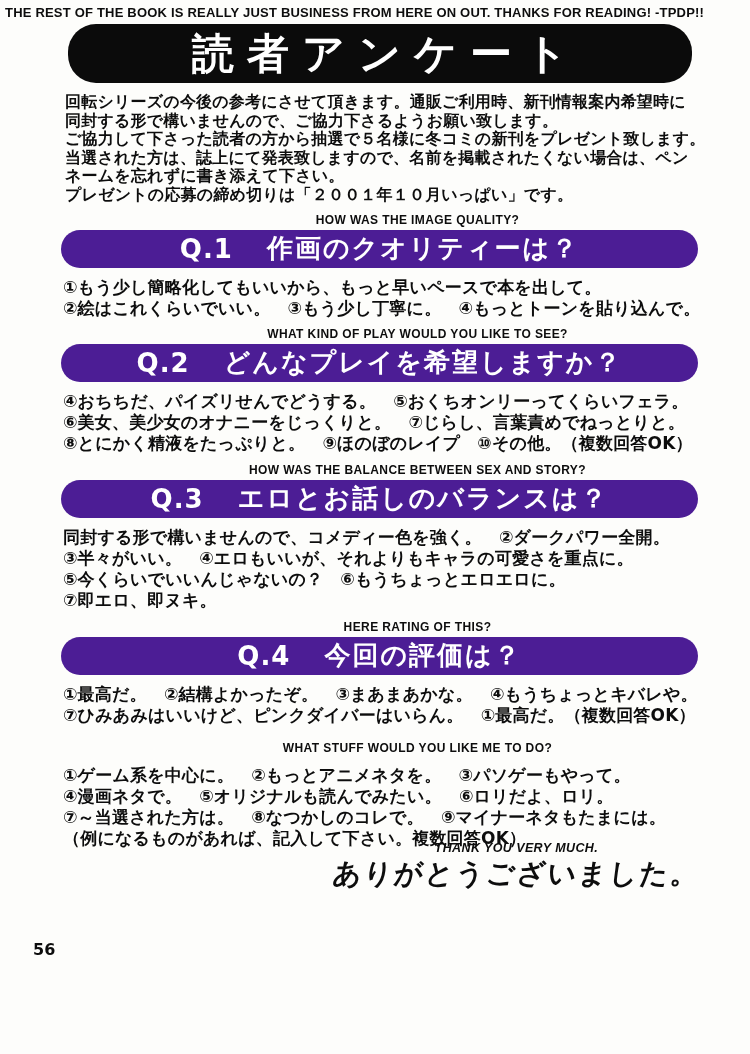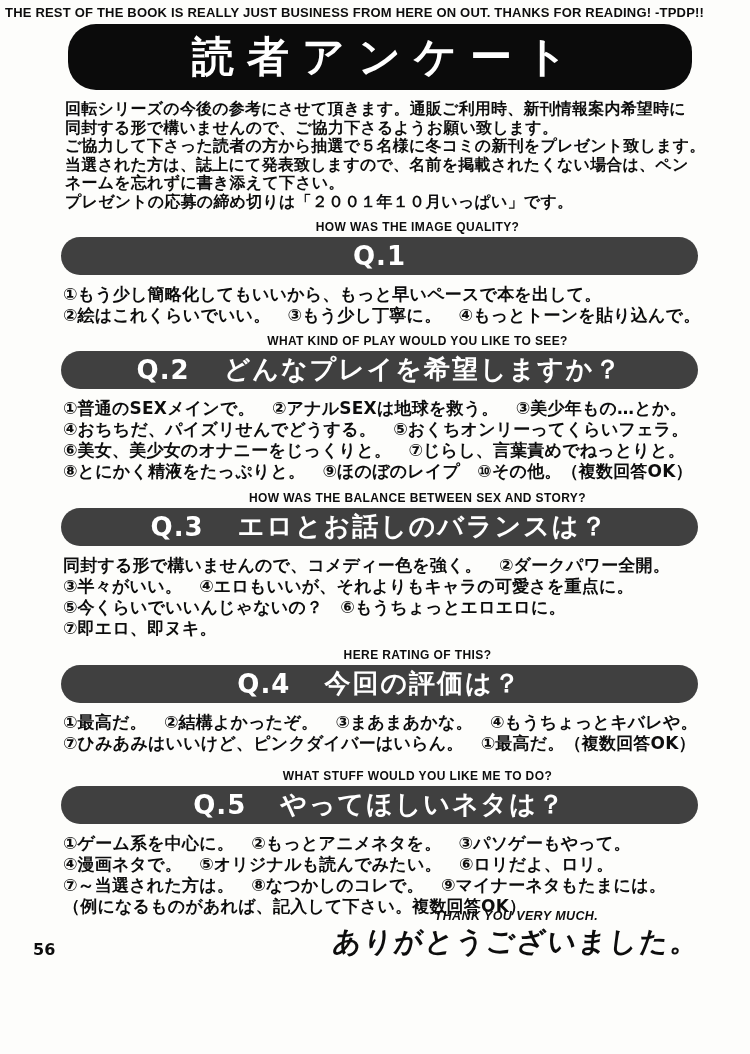--- a/index.html
+++ b/index.html
@@ -18,21 +18,21 @@
   .top-note {
     padding: 5px 0 0 5px;
     font-family: "Liberation Sans", "DejaVu Sans", sans-serif;
     font-size: 13px;
     line-height: 16px;
     font-weight: 700;
     letter-spacing: 0.2px;
   }
   .main-banner {
     width: 624px;
-    height: 66px;
+    height: 59px;
     margin: 3px 0 0 68px;
     background: #0b0b0b;
     border-radius: 28px;
     display: flex;
     align-items: center;
     justify-content: center;
   }
   .main-banner .title-text {
     color: #ffffff;
     font-size: 42px;
@@ -65,21 +65,21 @@
     font-size: 12px;
     line-height: 15px;
     font-weight: 700;
     letter-spacing: 0.4px;
     transform: translateX(38px);
     white-space: nowrap;
   }
   .q-banner {
     margin-top: 2px;
     height: 38px;
-    background: #404040;
+    background: #4c1d95;
     border-radius: 19px;
     color: #ffffff;
     display: flex;
     align-items: center;
     justify-content: center;
     gap: 34px;
   }
   .q-num {
     font-size: 26px;
     font-weight: 700;
@@ -146,35 +146,35 @@
 同封する形で構いませんので、ご協力下さるようお願い致します。
 ご協力して下さった読者の方から抽選で５名様に冬コミの新刊をプレゼント致します。
 当選された方は、誌上にて発表致しますので、名前を掲載されたくない場合は、ペン
 ネームを忘れずに書き添えて下さい。
 プレゼントの応募の締め切りは「２００１年１０月いっぱい」です。</div>
 
   <section class="question q1">
     <div class="q-en">HOW WAS THE IMAGE QUALITY?</div>
     <div class="q-banner">
       <span class="q-num">Q.1</span>
+      <span class="q-title">作画のクオリティーは？</span>
     </div>
     <div class="q-opts">
       <div class="opt-line">①もう少し簡略化してもいいから、もっと早いペースで本を出して。</div>
       <div class="opt-line">②絵はこれくらいでいい。　③もう少し丁寧に。　④もっとトーンを貼り込んで。</div>
     </div>
   </section>
 
   <section class="question q2">
     <div class="q-en">WHAT KIND OF PLAY WOULD YOU LIKE TO SEE?</div>
     <div class="q-banner">
       <span class="q-num">Q.2</span>
       <span class="q-title">どんなプレイを希望しますか？</span>
     </div>
     <div class="q-opts">
-      <div class="opt-line">①普通のSEXメインで。　②アナルSEXは地球を救う。　③美少年もの…とか。</div>
       <div class="opt-line">④おちちだ、パイズリせんでどうする。　⑤おくちオンリーってくらいフェラ。</div>
       <div class="opt-line">⑥美女、美少女のオナニーをじっくりと。　⑦じらし、言葉責めでねっとりと。</div>
       <div class="opt-line">⑧とにかく精液をたっぷりと。　⑨ほのぼのレイプ　⑩その他。（複数回答OK）</div>
     </div>
   </section>
 
   <section class="question q3">
     <div class="q-en">HOW WAS THE BALANCE BETWEEN SEX AND STORY?</div>
     <div class="q-banner">
       <span class="q-num">Q.3</span>
@@ -195,24 +195,20 @@
       <span class="q-title">今回の評価は？</span>
     </div>
     <div class="q-opts">
       <div class="opt-line">①最高だ。　②結構よかったぞ。　③まあまあかな。　④もうちょっとキバレや。</div>
       <div class="opt-line">⑦ひみあみはいいけど、ピンクダイバーはいらん。　①最高だ。（複数回答OK）</div>
     </div>
   </section>
 
   <section class="question q5">
     <div class="q-en">WHAT STUFF WOULD YOU LIKE ME TO DO?</div>
-    <div class="q-banner">
-      <span class="q-num">Q.5</span>
-      <span class="q-title">やってほしいネタは？</span>
-    </div>
     <div class="q-opts">
       <div class="opt-line">①ゲーム系を中心に。　②もっとアニメネタを。　③パソゲーもやって。</div>
       <div class="opt-line">④漫画ネタで。　⑤オリジナルも読んでみたい。　⑥ロリだよ、ロリ。</div>
       <div class="opt-line">⑦～当選された方は。　⑧なつかしのコレで。　⑨マイナーネタもたまには。</div>
       <div class="opt-line">（例になるものがあれば、記入して下さい。複数回答OK）</div>
     </div>
   </section>
 
   <div class="footer-thanks">
     <div class="thanks-en">THANK YOU VERY MUCH.</div>

